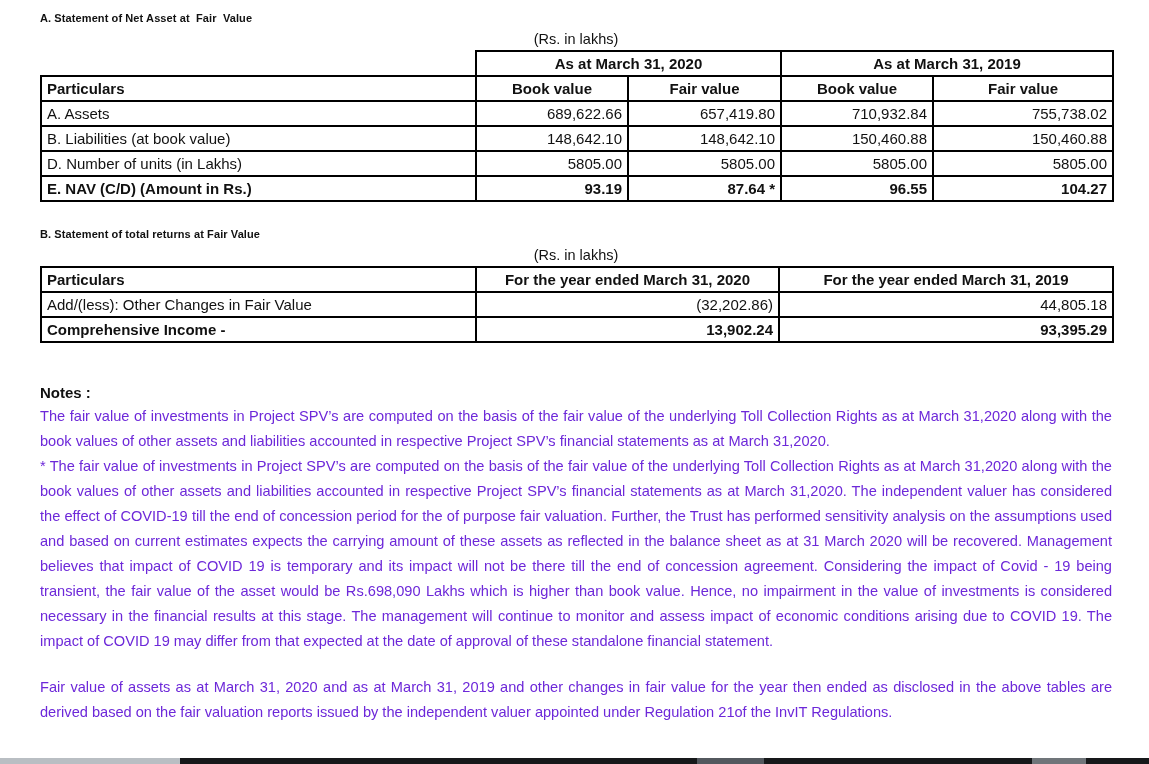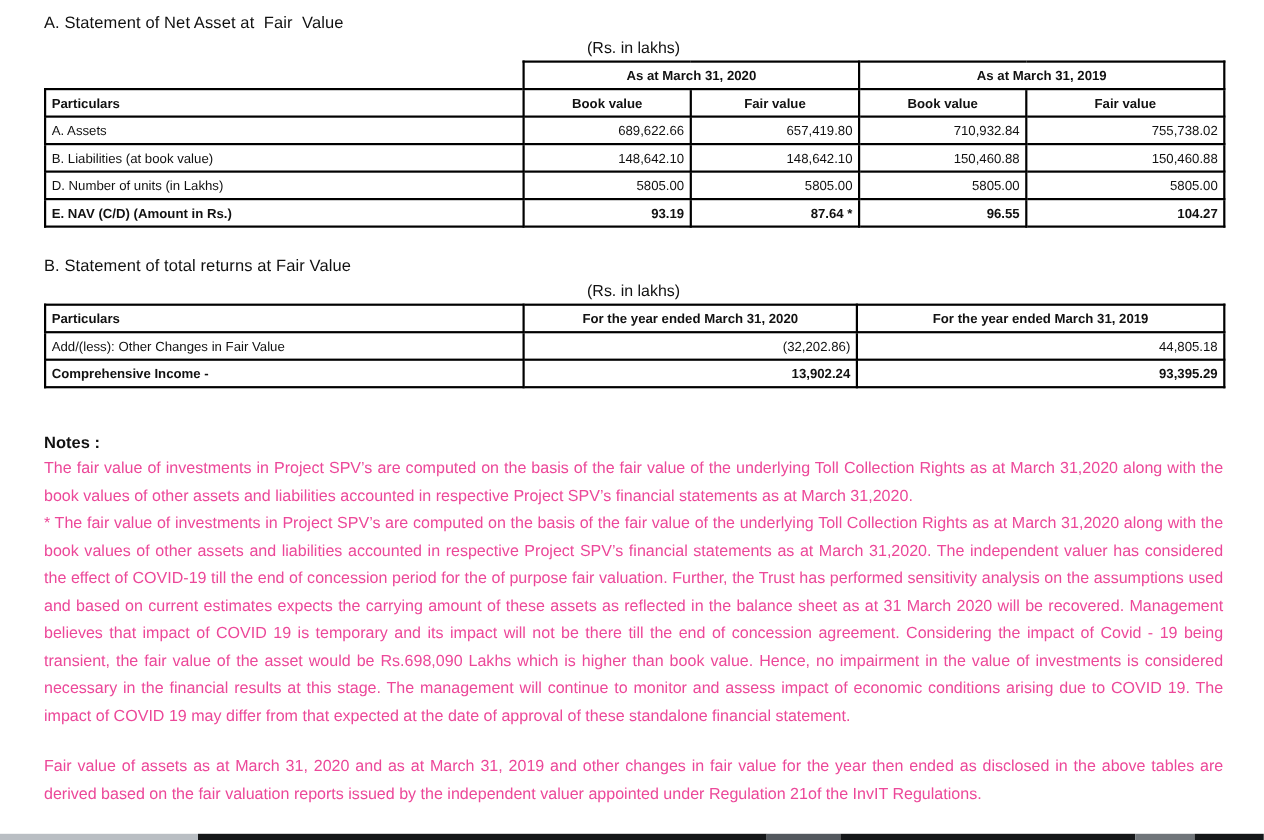--- a/index.html
+++ b/index.html
@@ -1,39 +1,39 @@
 <!DOCTYPE html>
 <html><head>
 <meta charset="utf-8">
 <style>
   * { box-sizing: border-box; margin: 0; padding: 0; }
   html, body { background: #fff; }
   body { width: 1149px; height: 764px; font-family: "Liberation Sans", sans-serif; color: #111; }
   .page { position: relative; width: 1149px; height: 764px; background: #fff; overflow: hidden; padding: 10px 0 0 40px; }
   .content { width: 1072px; }
 
-  .doc-title { font-size: 15px; font-weight: normal; white-space: pre-wrap; letter-spacing: 0.1px; }
+  .doc-title { font-size: 11px; font-weight: bold; white-space: pre-wrap; letter-spacing: 0.1px; }
   .title-a { margin-top: 2px; }
   .title-b { margin-top: 26px; }
   .unit-note { font-size: 14.5px; text-align: center; margin-top: 7px; }
 
   table { border-collapse: collapse; table-layout: fixed; width: 1072px; margin-top: 3px; }
-  th, td { border: 2px solid #000; font-size: 12px; height: 25px; padding: 1px 5px; overflow: hidden; white-space: nowrap; }
+  th, td { border: 2px solid #000; font-size: 15px; height: 25px; padding: 1px 5px; overflow: hidden; white-space: nowrap; }
   th { font-weight: bold; text-align: center; }
   th.label-h { text-align: left; }
   td.label { text-align: left; }
   td.num { text-align: right; border-radius: 12px; }
   .thin-left { border-left-width: 1px; }
   tr.bold-row td { font-weight: bold; }
   
   td.blank { border: none; }
 
   .notes-block { margin-top: 41px; width: 1072px; }
   .notes-heading { font-size: 15px; font-weight: bold; margin-bottom: 3px; }
-  .notes-block p { font-size: 14.6px; line-height: 25px; text-align: justify; color: #ec4899; }
+  .notes-block p { font-size: 14.6px; line-height: 25px; text-align: justify; color: #6d28d9; }
   .notes-block p.gap-above { margin-top: 21px; }
 
   .bottom-strip { position: absolute; left: 0; bottom: 0; width: 1149px; height: 6px; display: flex; }
   .bottom-strip .seg { height: 6px; }
 </style>
 </head>
 <body>
 
 <div class="page">
   <div class="content">

